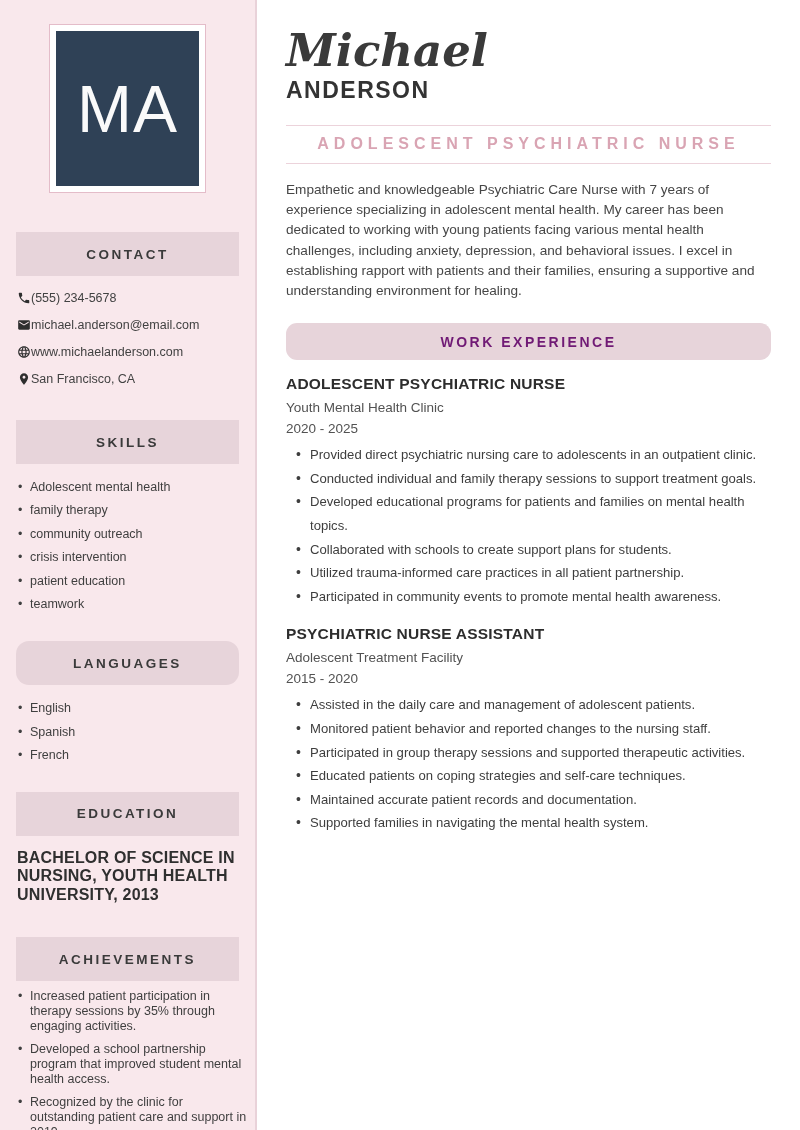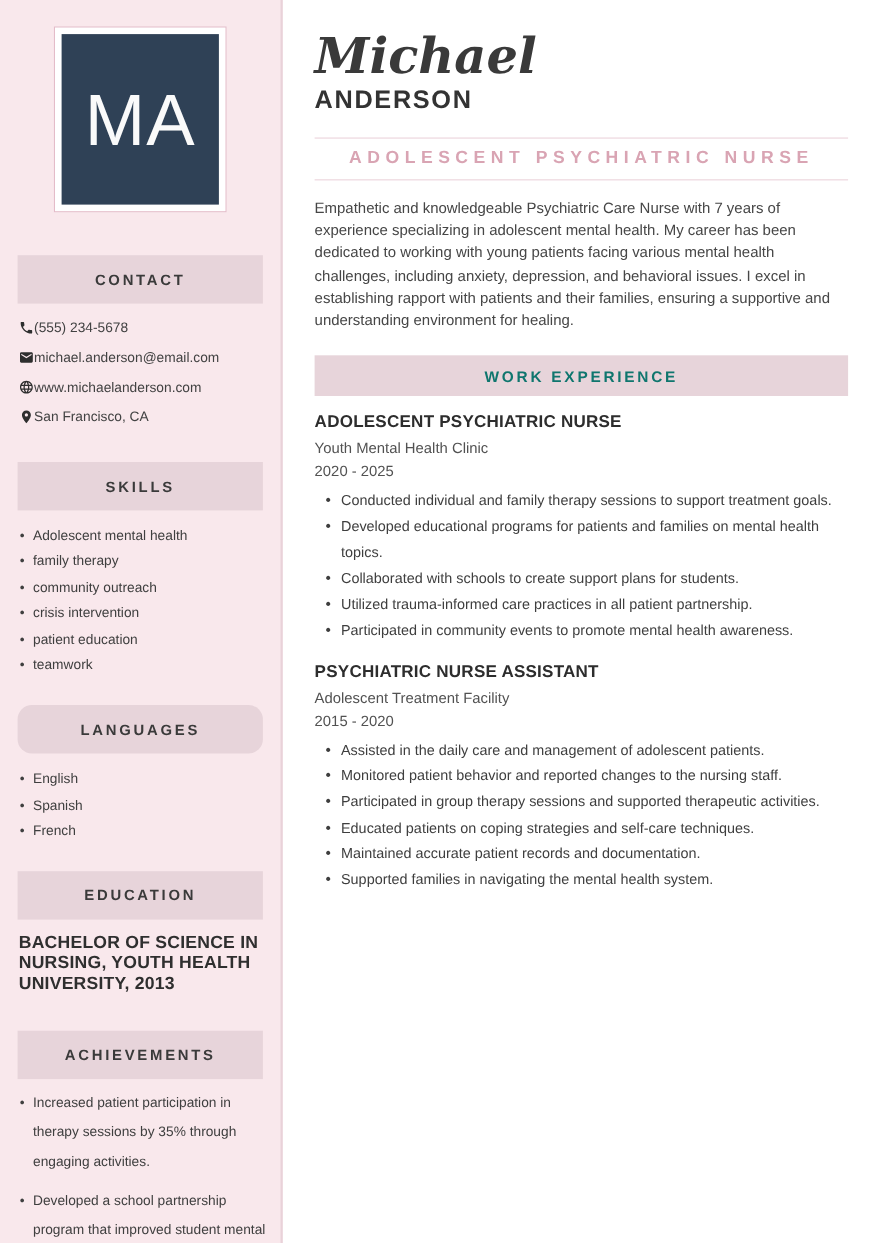--- a/index.html
+++ b/index.html
@@ -105,21 +105,21 @@
   }
 
   ul.ach-list {
     list-style: none;
     margin-top: 6px;
     padding: 0 8px 0 30px;
   }
   ul.ach-list li {
     position: relative;
     margin-top: 8px;
-    line-height: 27px;
+    line-height: 15px;
     font-size: 12.5px;
     color: #3f3f3f;
   }
   ul.ach-list li::before {
     content: "\2022";
     position: absolute;
     left: -12px;
     color: #3f3f3f;
   }
 
@@ -169,21 +169,22 @@
   .work-band {
     margin-top: 22px;
     height: 37px;
     background: var(--band-bg, #e7d4da);
     display: flex;
     align-items: center;
     justify-content: center;
     font-size: 14px;
     font-weight: bold;
     letter-spacing: 2.5px;
-    color: #0f766e;
+    color: #701a75;
+    border-radius: 11px;
   }
 
   .job { margin-top: 15px; }
   .job + .job { margin-top: 17px; }
   .job-title {
     font-size: 15.5px;
     font-weight: bold;
     color: #2d2d2d;
     letter-spacing: 0.2px;
   }
@@ -306,20 +307,21 @@
     <div class="work-band">
       <span>WORK EXPERIENCE</span>
     </div>
 
     <section class="job">
       <div class="job-title">ADOLESCENT PSYCHIATRIC NURSE</div>
       <div class="job-company">Youth Mental Health Clinic</div>
       <div class="job-dates">2020 - 2025</div>
       <ul class="job-list">
 
+      <li>Provided direct psychiatric nursing care to adolescents in an outpatient clinic.</li>
           <li>Conducted individual and family therapy sessions to support treatment goals.</li>
           <li>Developed educational programs for patients and families on mental health topics.</li>
           <li>Collaborated with schools to create support plans for students.</li>
           <li>Utilized trauma-informed care practices in all patient partnership.</li>
           <li>Participated in community events to promote mental health awareness.</li>
         </ul>
     </section>
 
     <section class="job">
       <div class="job-title">PSYCHIATRIC NURSE ASSISTANT</div>

